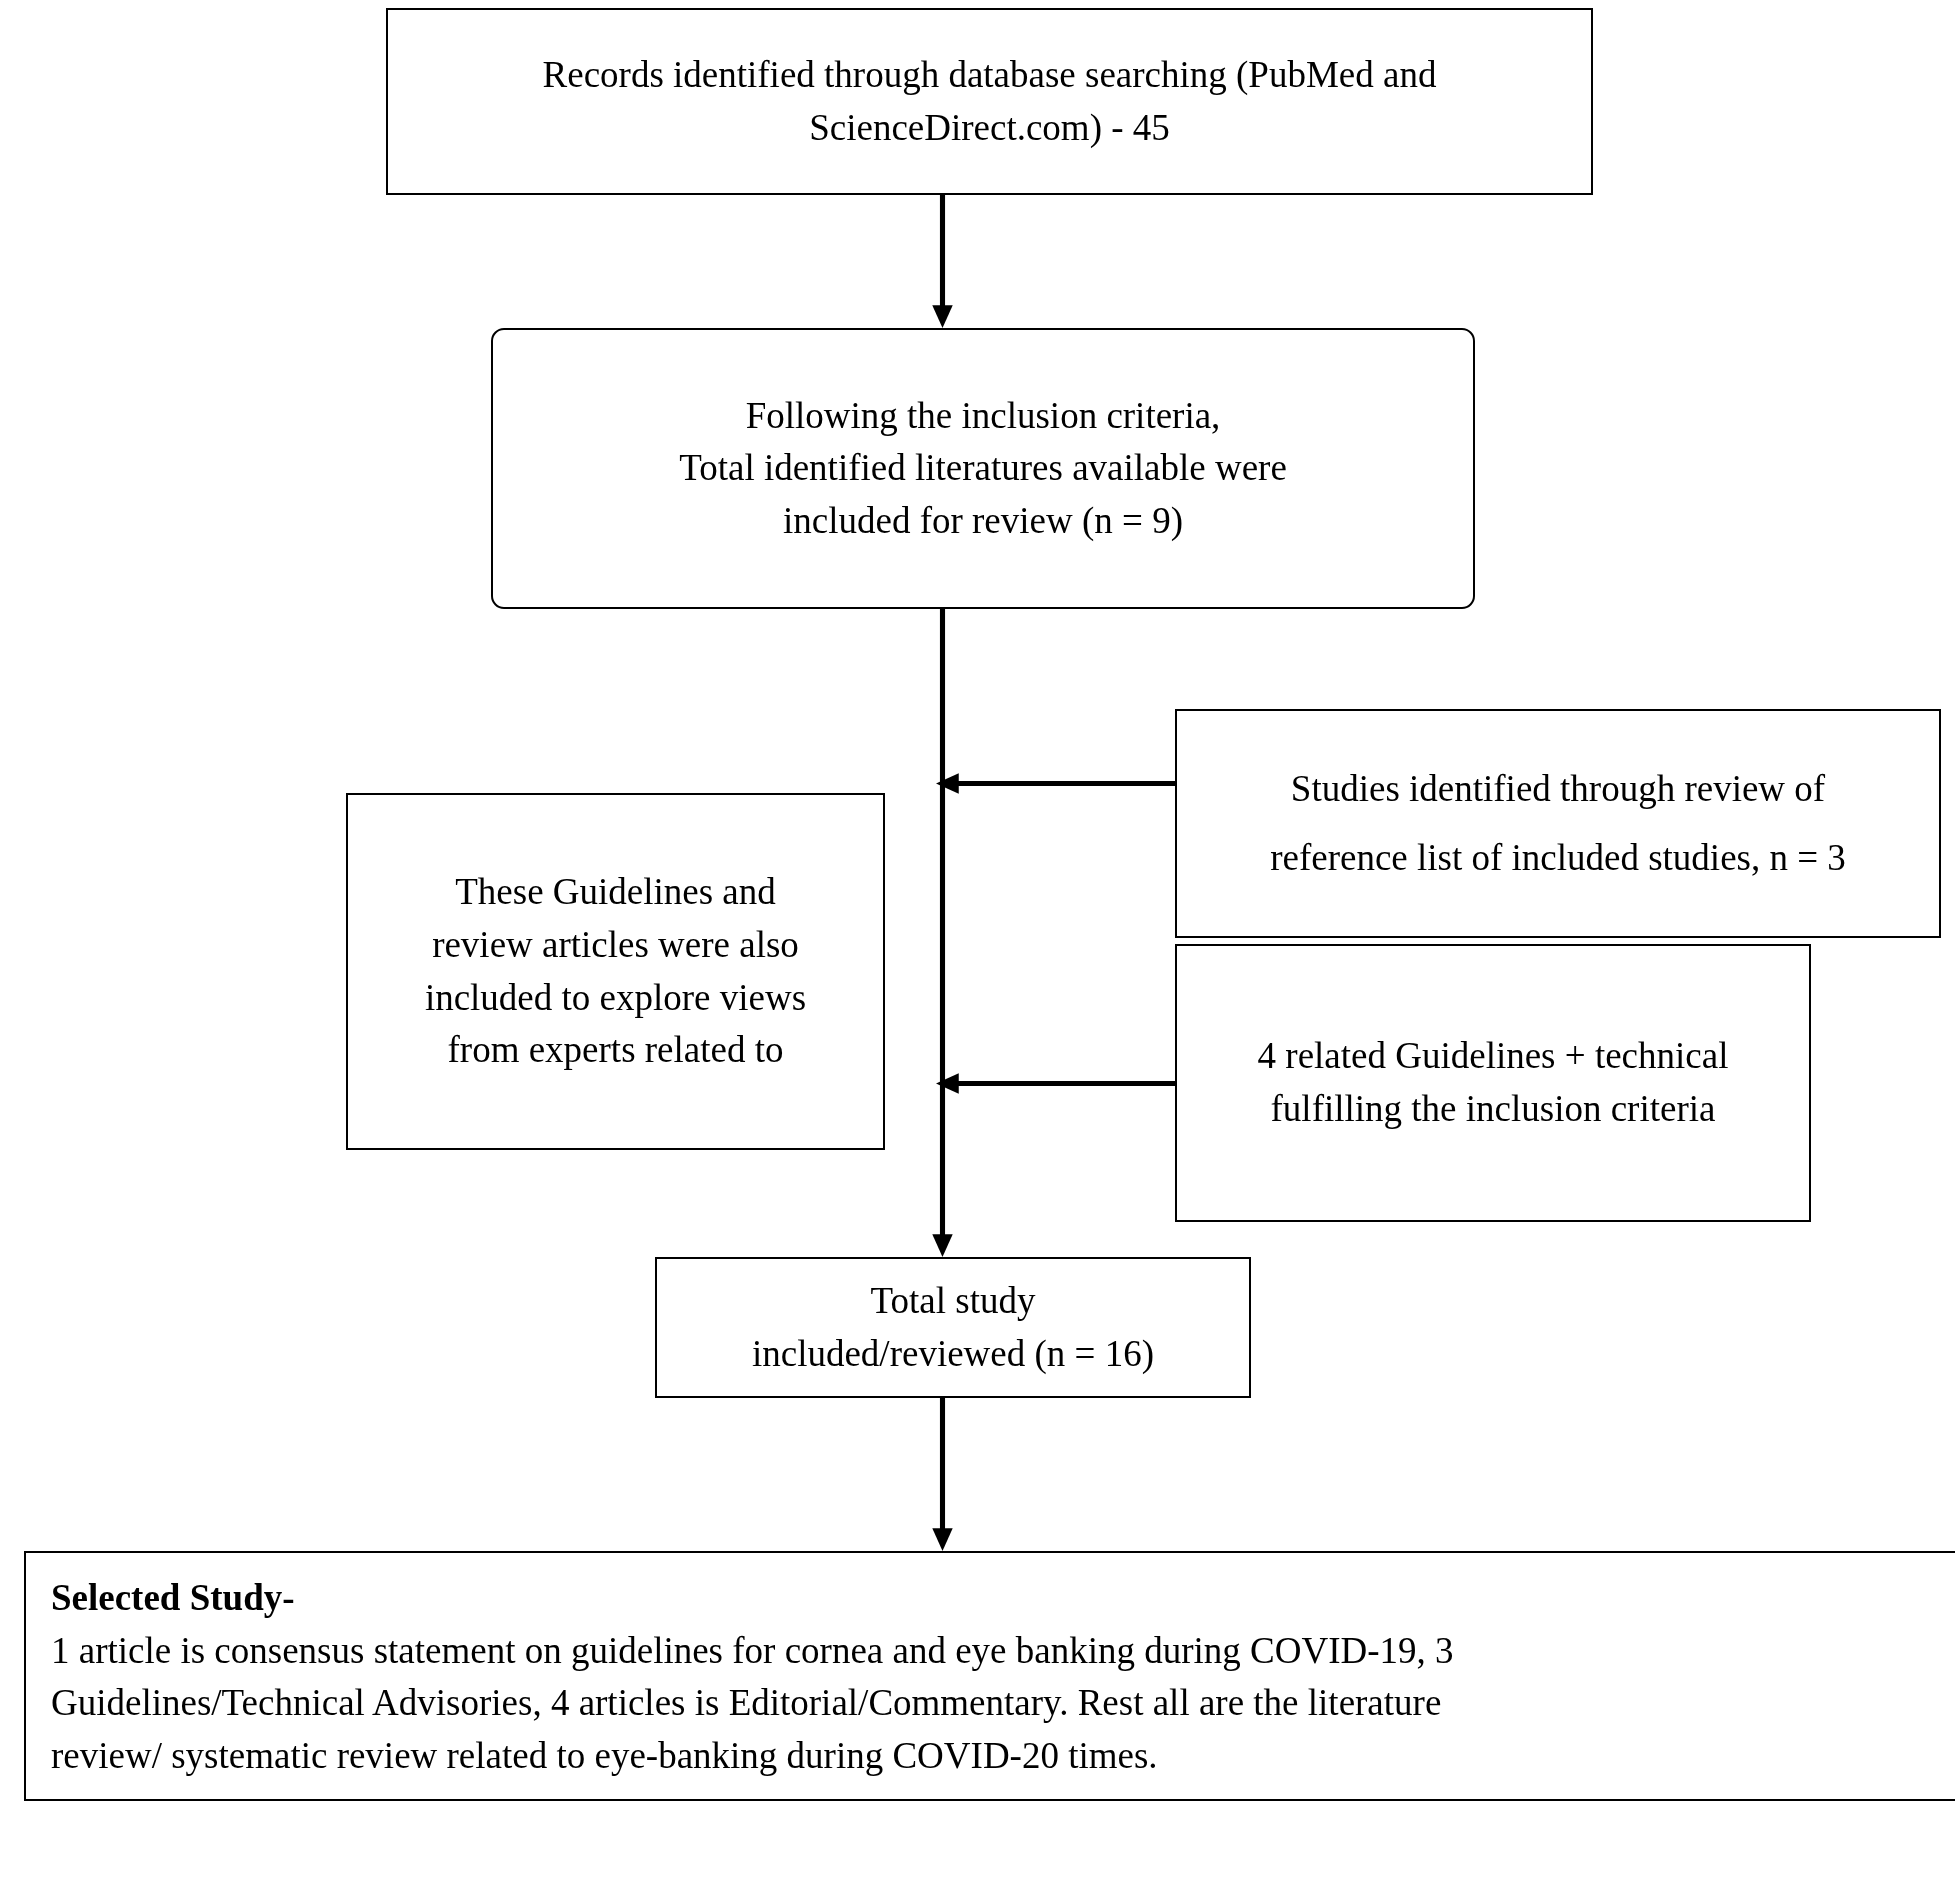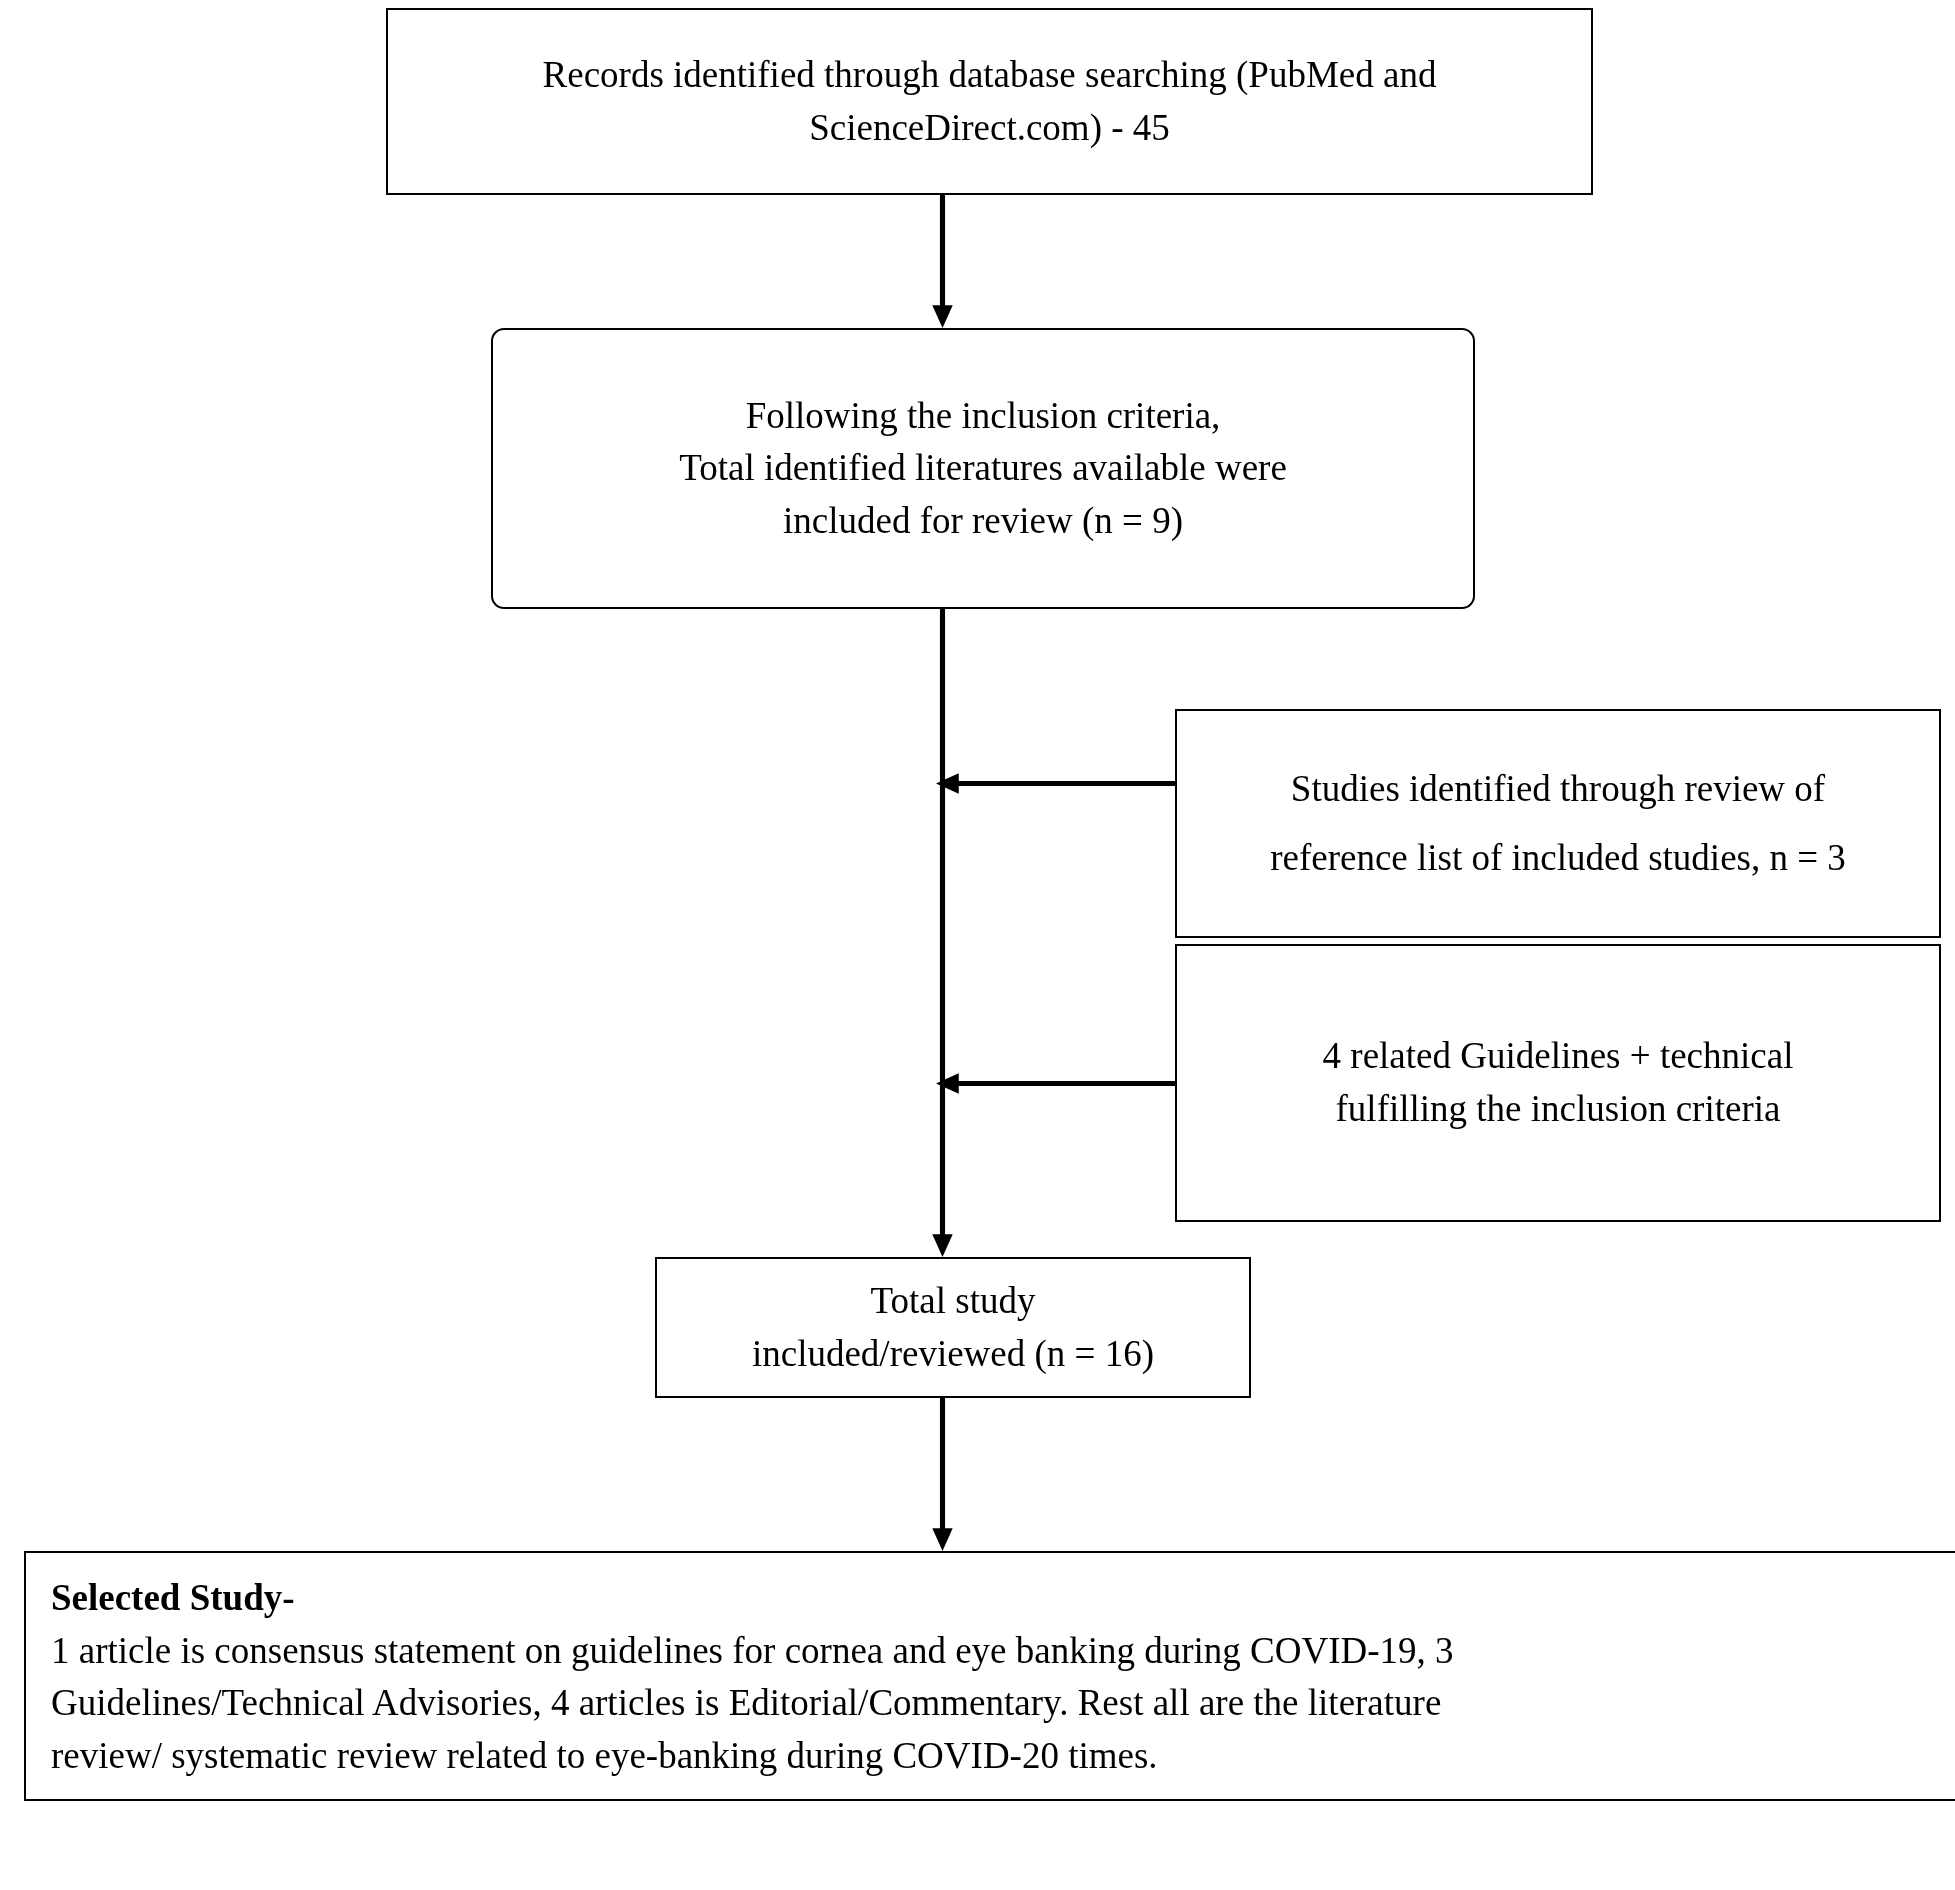--- a/index.html
+++ b/index.html
@@ -90,22 +90,28 @@
     <span class="line">reference list of included studies, n = 3</span>
   </div>
 
   <div class="arrow" style="left:936px; top:772px; width:241px; height:23px;">
     <svg width="241" height="23" viewBox="0 0 424 40">
       <line x1="424" y1="20" x2="30" y2="20" stroke="#000" stroke-width="9"></line>
       <polygon points="0,20 40,2 40,38" fill="#000"></polygon>
     </svg>
   </div>
 
+  <div class="box" style="left:346px; top:793px; width:539px; height:357px;">
+    <span class="line">These Guidelines and</span>
+    <span class="line">review articles were also</span>
+    <span class="line">included to explore views</span>
+    <span class="line">from experts related to</span>
+  </div>
 
-  <div class="box" style="left:1175px; top:944px; width:766px; height:278px;">
+  <div class="box" style="left:1175px; top:944px; width:636px; height:278px;">
     <span class="line">4 related Guidelines + technical</span>
     <span class="line">fulfilling the inclusion criteria</span>
   </div>
 
   <div class="arrow" style="left:936px; top:1072px; width:241px; height:23px;">
     <svg width="241" height="23" viewBox="0 0 424 40">
       <line x1="424" y1="20" x2="30" y2="20" stroke="#000" stroke-width="9"></line>
       <polygon points="0,20 40,2 40,38" fill="#000"></polygon>
     </svg>
   </div>

